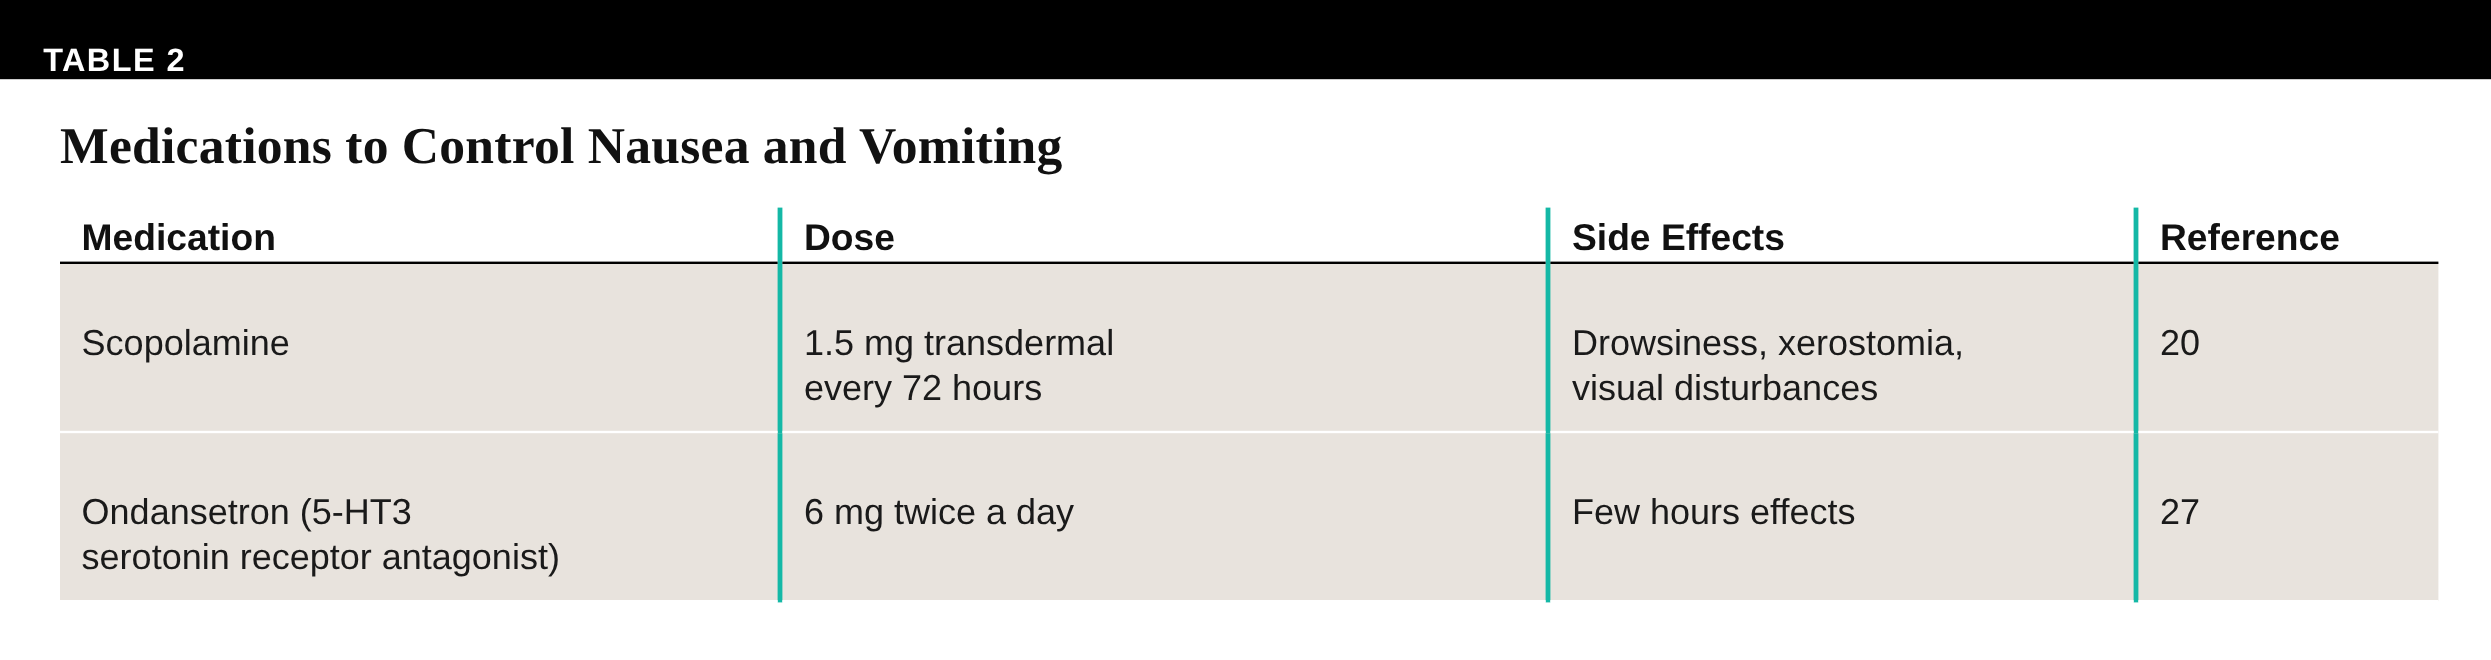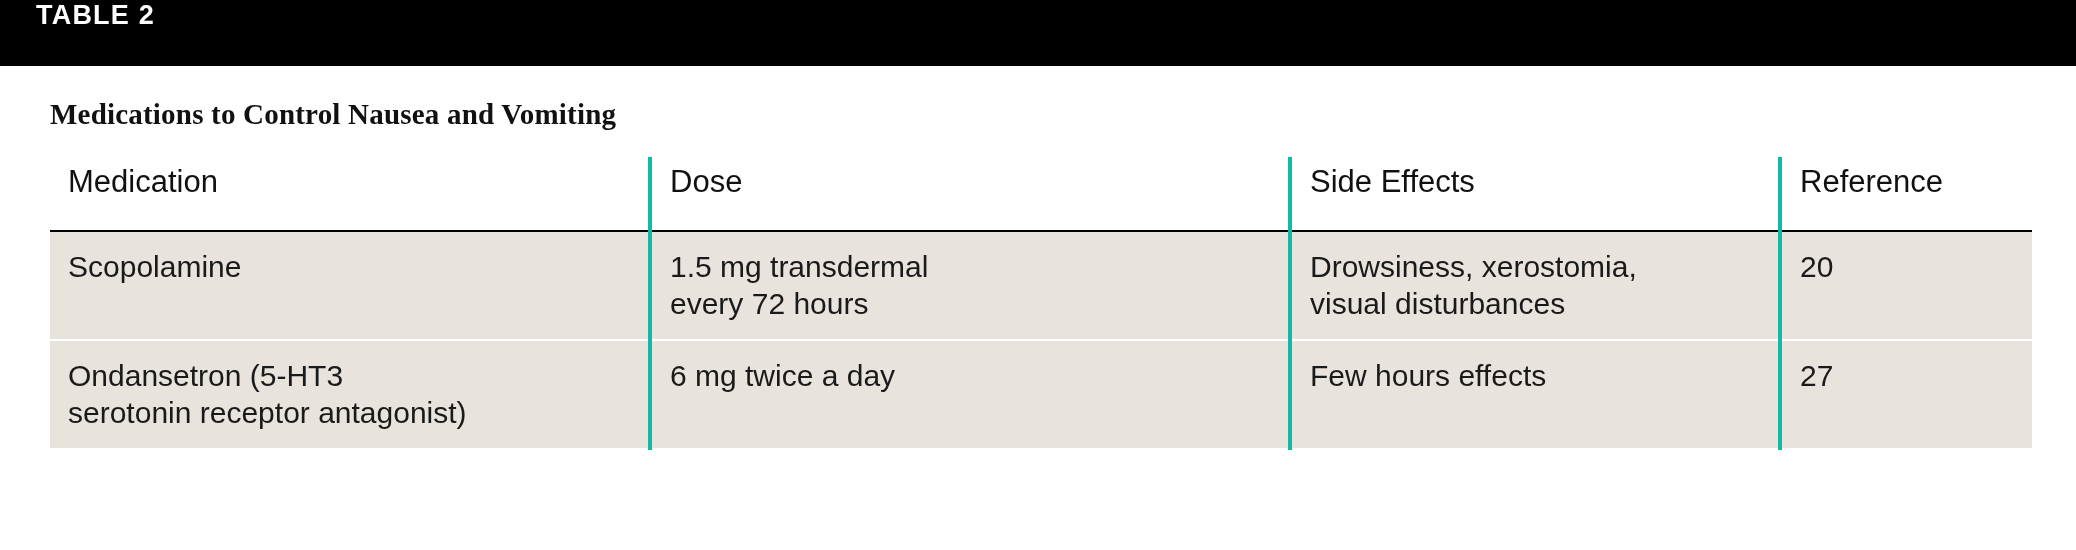--- a/index.html
+++ b/index.html
@@ -14,39 +14,39 @@
     overflow: hidden;
   }
   .table-figure {
     width: 2076px;
     position: relative;
   }
   .table-banner {
     background: #000000;
     height: 66px;
     display: flex;
-    align-items: flex-start;
+    align-items: flex-end;
     padding-left: 36px;
     box-sizing: border-box;
   }
   .table-banner-label {
     color: #ffffff;
     font-family: "Liberation Sans", sans-serif;
     font-weight: bold;
     font-size: 27px;
     letter-spacing: 1.2px;
   }
   .table-body {
     padding: 0 36px 0 36px;
     box-sizing: border-box;
   }
   .table-title {
     font-family: "Liberation Serif", serif;
     font-weight: bold;
-    font-size: 29px;
+    font-size: 43px;
     color: #111111;
     margin: 32px 0 26px 14px;
     letter-spacing: 0.2px;
   }
   table.data-table {
     border-collapse: collapse;
     width: 1982px;
     margin-left: 14px;
     table-layout: fixed;
   }
@@ -54,24 +54,24 @@
   table.data-table td {
     text-align: left;
     vertical-align: top;
     padding: 16px 0 16px 18px;
     font-size: 30px;
     line-height: 1.25;
     color: #1a1a1a;
     font-family: "Liberation Sans", sans-serif;
   }
   table.data-table th {
-    font-weight: normal;
+    font-weight: bold;
     font-size: 31px;
     padding-top: 6px;
-    padding-bottom: 28px;
+    padding-bottom: 0;
     color: #111111;
   }
   .col-med   { width: 600px; }
   .col-dose  { width: 640px; }
   .col-side  { width: 490px; }
   .col-ref   { width: 252px; }
 
   table.data-table th.sep,
   table.data-table td.sep {
     border-left: 4px solid #14b8a6;
@@ -84,20 +84,21 @@
   }
   tbody tr.plain td {
     background: #ffffff;
   }
   tbody tr td {
     border-bottom: 2px solid #ffffff;
   }
   .cell-line {
     display: block;
     white-space: pre-wrap;
+    margin-top: 32px;
   }
 </style>
 </head>
 <body>
 
 <div class="table-figure">
 
   <div class="table-banner">
     <span class="table-banner-label">TABLE 2</span>
   </div>

